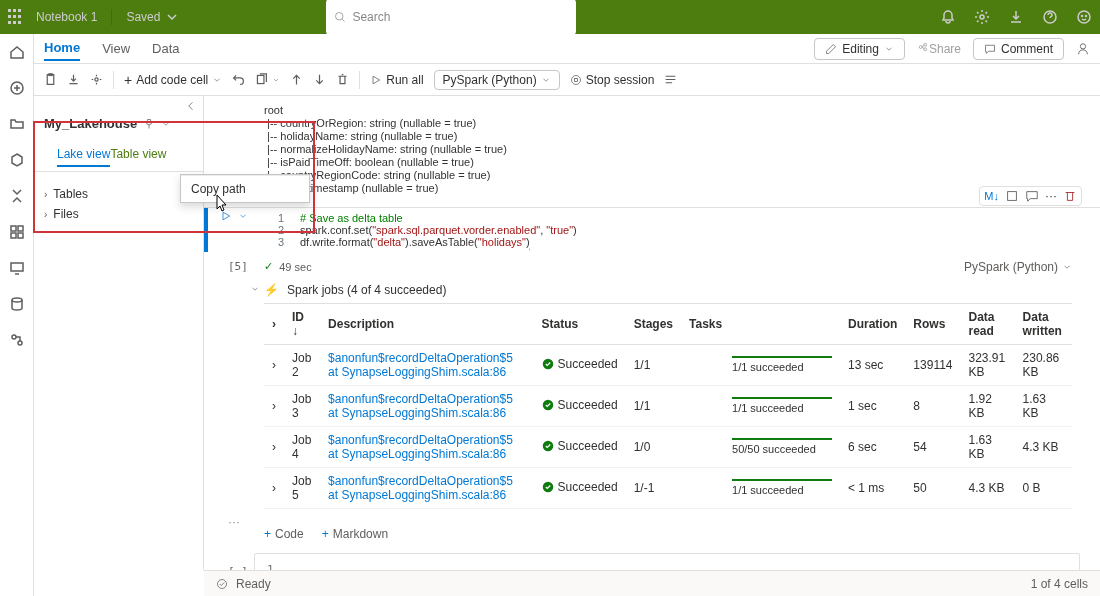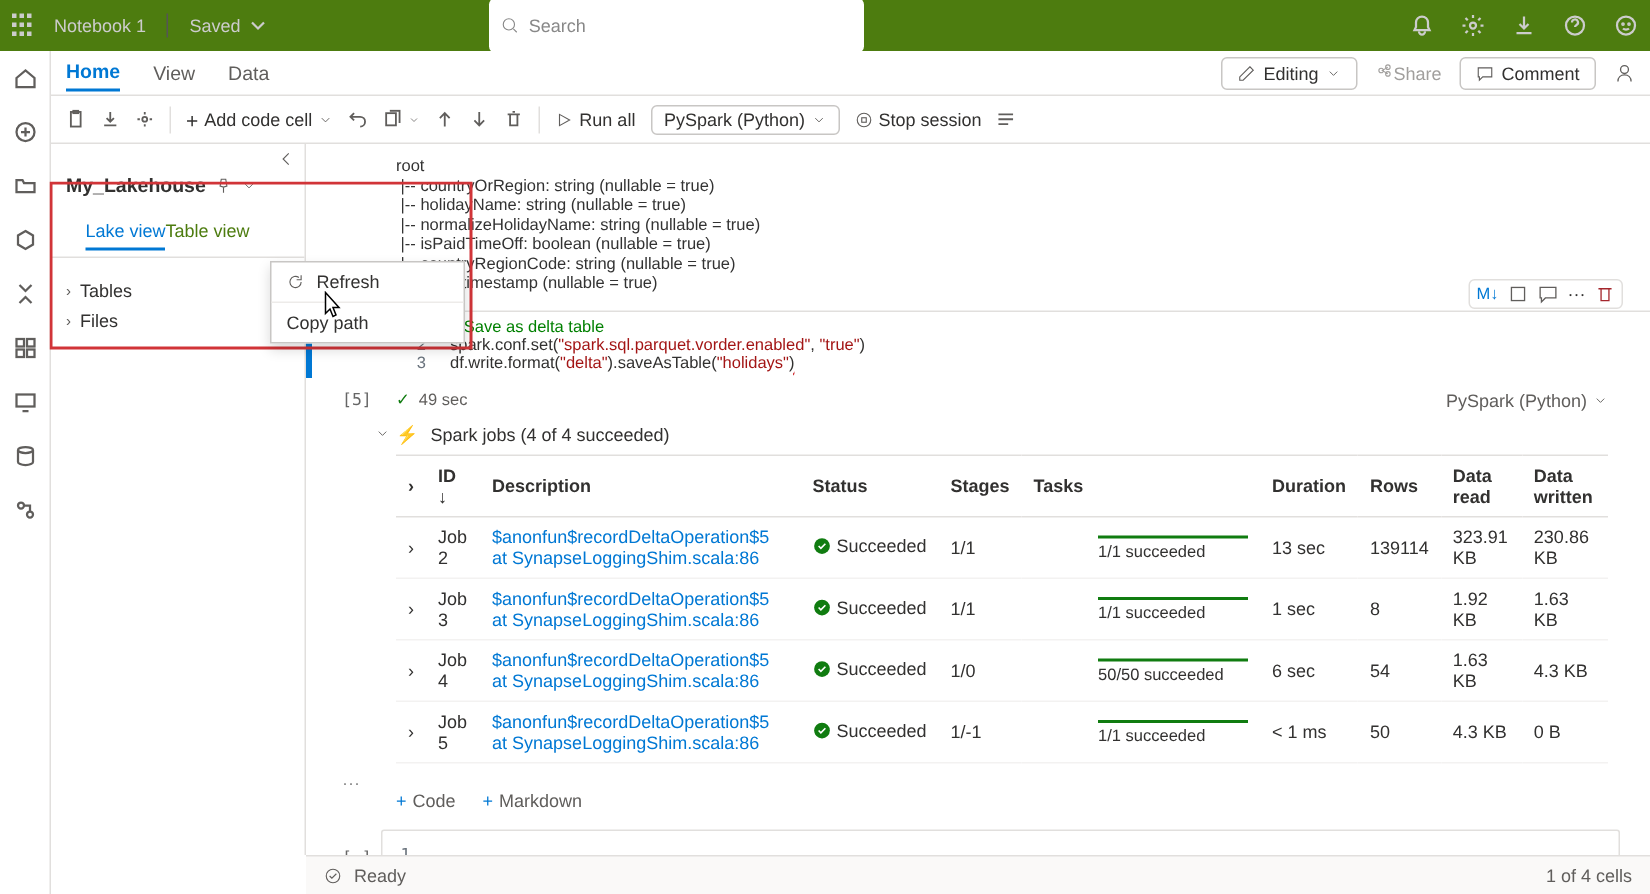--- a/index.html
+++ b/index.html
@@ -317,26 +317,20 @@
         <span>Tables</span>
         <span class="more">···</span>
       </div>
       <div class="tree-item">
         <span class="chev">›</span>
         <span>Files</span>
       </div>
     </div>
 
     <div class="ctx-menu">
-      <div class="ctx-item">
-        <svg width="12" height="12" viewBox="0 0 16 16" stroke="#605e5c" fill="none">
-            <path d="M13 8a5 5 0 1 1-2-4M13 2v4h-4"></path>
-          </svg>
-        <span>Refresh</span>
-      </div>
       <div style="border-top:1px solid #edebe9"></div>
       <div class="ctx-item">
         <span>Copy path</span>
       </div>
     </div>
     <svg class="cursor" viewBox="0 0 16 20">
         <path d="M3 1l0 14 3-3 2 5 2-1-2-5 4 0z" fill="#fff" stroke="#000" stroke-width="1"></path>
       </svg>
   </div>
 

